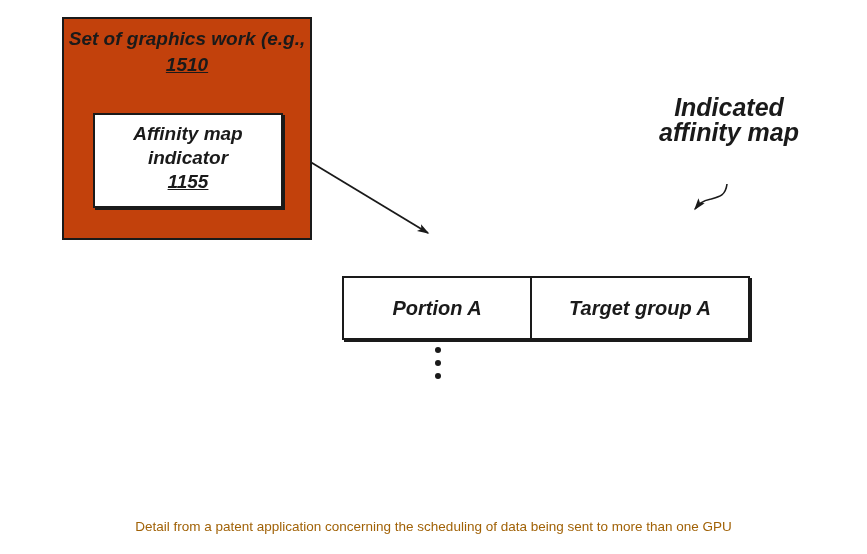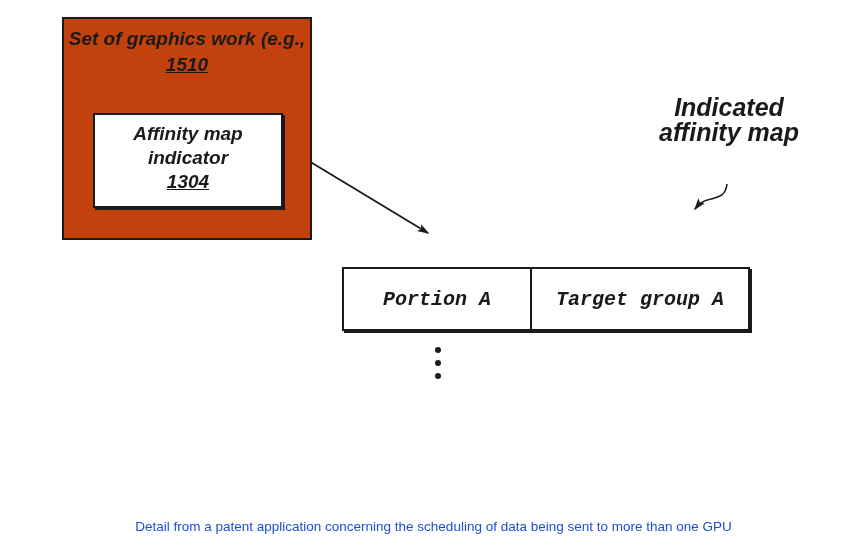--- a/index.html
+++ b/index.html
@@ -74,21 +74,21 @@
     position: absolute;
     left: 342px;
     width: 408px;
     height: 64px;
     border: 2px solid #1a1a1a;
     box-shadow: 2px 2px 0 #1a1a1a;
     background: #ffffff;
     box-sizing: border-box;
     display: flex;
   }
-  .row-a { top: 267px; font-family: Liberation Mono, monospace; }
+  .row-a { top: 276px; }
   .row-n { top: 392px; }
   .map-row .cell {
     display: flex;
     align-items: center;
     justify-content: center;
     font-size: 20px;
   }
   .map-row .cell.portion {
     width: 186px;
     border-right: 2px solid #1a1a1a;
@@ -112,21 +112,21 @@
     border-radius: 50%;
     background: #1a1a1a;
   }
   .caption {
     position: absolute;
     left: 0;
     top: 519px;
     width: 867px;
     text-align: center;
     font-size: 13.5px;
-    color: #1d4ed8;
+    color: #a16207;
     font-style: normal;
     font-weight: normal;
   }
 </style>
 </head>
 <body>
 
 <div class="stage">
 
   <svg class="overlay" viewBox="0 0 867 554" xmlns="http://www.w3.org/2000/svg">
@@ -140,21 +140,21 @@
   </svg>
 
   <div class="outer-box fig-text">
     <div class="box-title">
       <div>Set of graphics work (e.g.,</div>
       <div class="ref-underline">1510</div>
     </div>
     <div class="inner-box fig-text">
       <div>Affinity map</div>
       <div>indicator</div>
-      <div class="ref-underline">1304</div>
+      <div class="ref-underline">1155</div>
     </div>
   </div>
 
   <div class="affinity-label fig-text">
     <div>Indicated</div>
     <div>affinity map</div>
   </div>
 
   <div class="map-row row-a fig-text">
     <div class="cell portion">Portion A</div>

